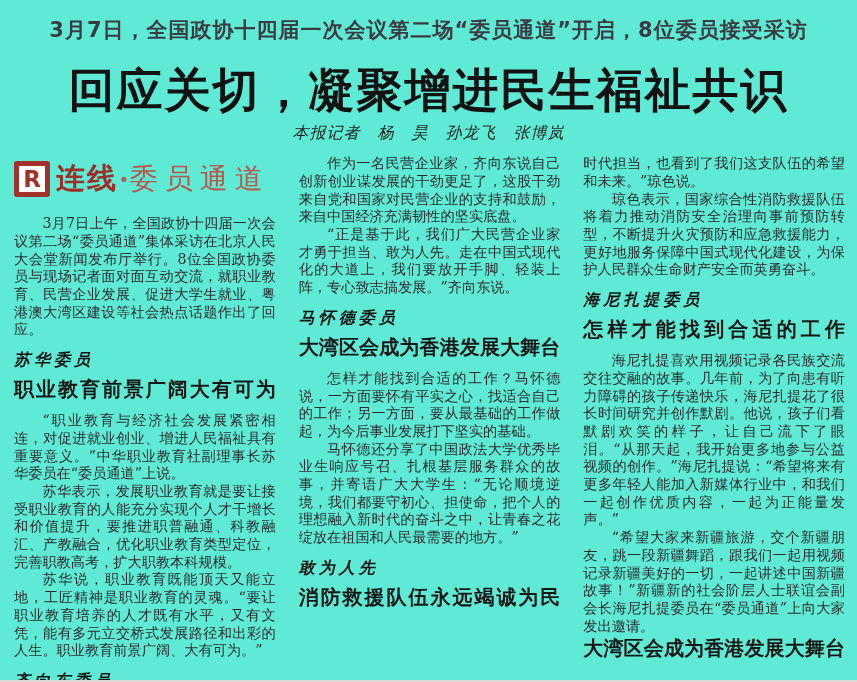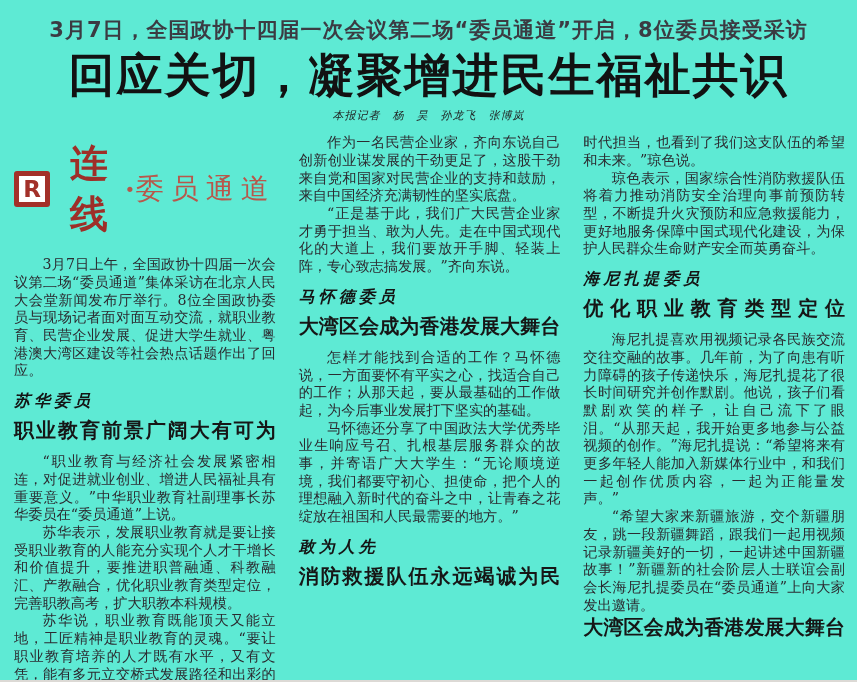--- a/index.html
+++ b/index.html
@@ -8,42 +8,42 @@
     overflow:hidden; box-sizing:border-box;
     border-bottom:2px solid #dcd9d5;
     font-family:"DejaVu Serif", serif;
   }
   .kicker {
     margin-top:16px; text-align:center;
     font-family:"DejaVu Sans", sans-serif; font-weight:bold;
     font-size:21px; letter-spacing:1px; color:#3b3b42;
   }
   .title {
-    margin:4px 10px 0; text-align:center;
+    margin:19px 10px 0; text-align:center;
     font-family:"DejaVu Serif", serif; font-weight:bold;
     font-size:46px; letter-spacing:2px; color:#121212; line-height:1.2;
   }
   .byline {
     margin-top:5px; text-align:center; font-style:italic;
-    font-size:11px; letter-spacing:1px; color:#1e1e1e;
+    font-size:16px; letter-spacing:1px; color:#1e1e1e;
   }
   .columns {
     display:flex; gap:23px; margin-top:11px; padding:0 12px 0 14px;
   }
   .col { flex:1; min-width:0; }
   .logo-row { display:flex; align-items:center; margin:4px 0 16px; }
   .logo-badge {
     box-sizing:border-box; width:36px; height:36px; flex:0 0 36px;
     border:5px solid #a33029; color:#a33029; background:#ffffff;
     font-family:"DejaVu Sans", sans-serif; font-weight:bold; font-size:23px;
     display:flex; align-items:center; justify-content:center; border-radius:3px;
   }
   .logo-name {
     margin-left:6px; color:#9e2f28; font-family:"DejaVu Sans", sans-serif;
-    font-weight:bold; font-size:38px; letter-spacing:2px;text-align:center;
+    font-weight:bold; font-size:29px; letter-spacing:2px;
   }
   .logo-dot { color:#b8574b; font-size:28px; margin:0 1px; font-weight:bold; }
   .logo-section {
     color:#b8574b; font-family:"DejaVu Sans", sans-serif;
     font-size:28px; letter-spacing:7px; white-space:nowrap;
   }
   .body {
     margin:0; font-size:14.2px; line-height:17.7px; text-align:justify;
     color:#2b2b30;
   }
@@ -83,30 +83,30 @@
       <p class="body ind">苏华表示，发展职业教育就是要让接受职业教育的人能充分实现个人才干增长和价值提升，要推进职普融通、科教融汇、产教融合，优化职业教育类型定位，完善职教高考，扩大职教本科规模。</p>
       <p class="body ind">苏华说，职业教育既能顶天又能立地，工匠精神是职业教育的灵魂。“要让职业教育培养的人才既有水平，又有文凭，能有多元立交桥式发展路径和出彩的人生。职业教育前景广阔、大有可为。”</p>
       <div class="member">齐向东委员</div>
     </div>
 
     <div class="col">
       <p class="body ind">作为一名民营企业家，齐向东说自己创新创业谋发展的干劲更足了，这股干劲来自党和国家对民营企业的支持和鼓励，来自中国经济充满韧性的坚实底盘。</p>
       <p class="body ind">“正是基于此，我们广大民营企业家才勇于担当、敢为人先。走在中国式现代化的大道上，我们要放开手脚、轻装上阵，专心致志搞发展。”齐向东说。</p>
       <div class="member">马怀德委员</div>
       <div class="headline">大湾区会成为香港发展大舞台</div>
-      <p class="body ind">怎样才能找到合适的工作？马怀德说，一方面要怀有平实之心，找适合自己的工作；从那天起，要从最基础的工作做起，为今后事业发展打下坚实的基础。</p>
+      <p class="body ind">怎样才能找到合适的工作？马怀德说，一方面要怀有平实之心，找适合自己的工作；另一方面，要从最基础的工作做起，为今后事业发展打下坚实的基础。</p>
       <p class="body ind">马怀德还分享了中国政法大学优秀毕业生响应号召、扎根基层服务群众的故事，并寄语广大大学生：“无论顺境逆境，我们都要守初心、担使命，把个人的理想融入新时代的奋斗之中，让青春之花绽放在祖国和人民最需要的地方。”</p>
       <div class="member">敢为人先</div>
       <div class="headline">消防救援队伍永远竭诚为民</div>
     </div>
 
     <div class="col">
       <p class="body">时代担当，也看到了我们这支队伍的希望和未来。”琼色说。</p>
       <p class="body ind">琼色表示，国家综合性消防救援队伍将着力推动消防安全治理向事前预防转型，不断提升火灾预防和应急救援能力，更好地服务保障中国式现代化建设，为保护人民群众生命财产安全而英勇奋斗。</p>
       <div class="member">海尼扎提委员</div>
-      <div class="headline">优化职业教育类型定位</div>
+      <div class="headline">怎样才能找到合适的工作</div>
       <p class="body ind">海尼扎提喜欢用视频记录各民族交流交往交融的故事。几年前，为了向患有听力障碍的孩子传递快乐，海尼扎提花了很长时间研究并创作默剧。他说，孩子们看默剧欢笑的样子，让自己流下了眼泪。“从那天起，我开始更多地参与公益视频的创作。”海尼扎提说：“希望将来有更多年轻人能加入新媒体行业中，和我们一起创作优质内容，一起为正能量发声。”</p>
       <p class="body ind">“希望大家来新疆旅游，交个新疆朋友，跳一段新疆舞蹈，跟我们一起用视频记录新疆美好的一切，一起讲述中国新疆故事！”新疆新的社会阶层人士联谊会副会长海尼扎提委员在“委员通道”上向大家发出邀请。</p>
       <div class="headline">大湾区会成为香港发展大舞台</div>
     </div>
 
   </div>
 </div>
 
 </body></html>

